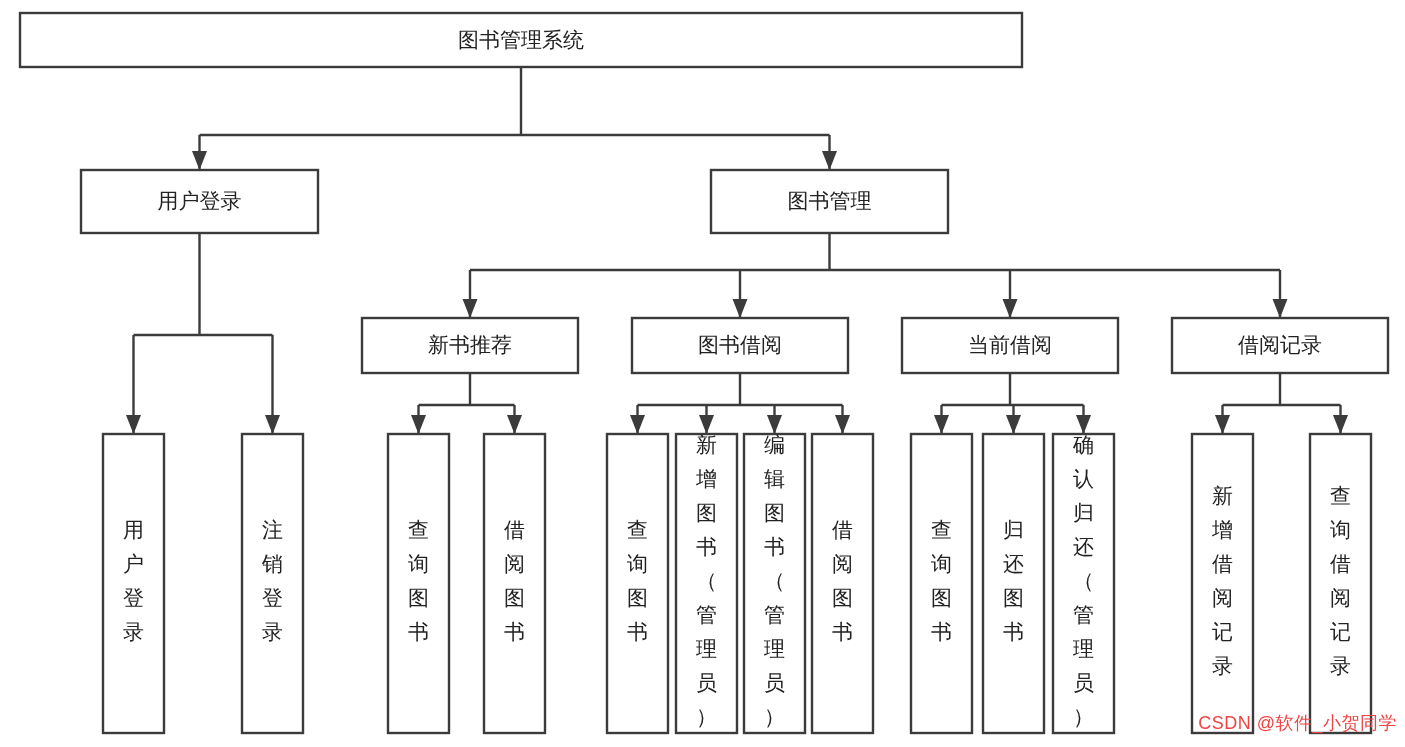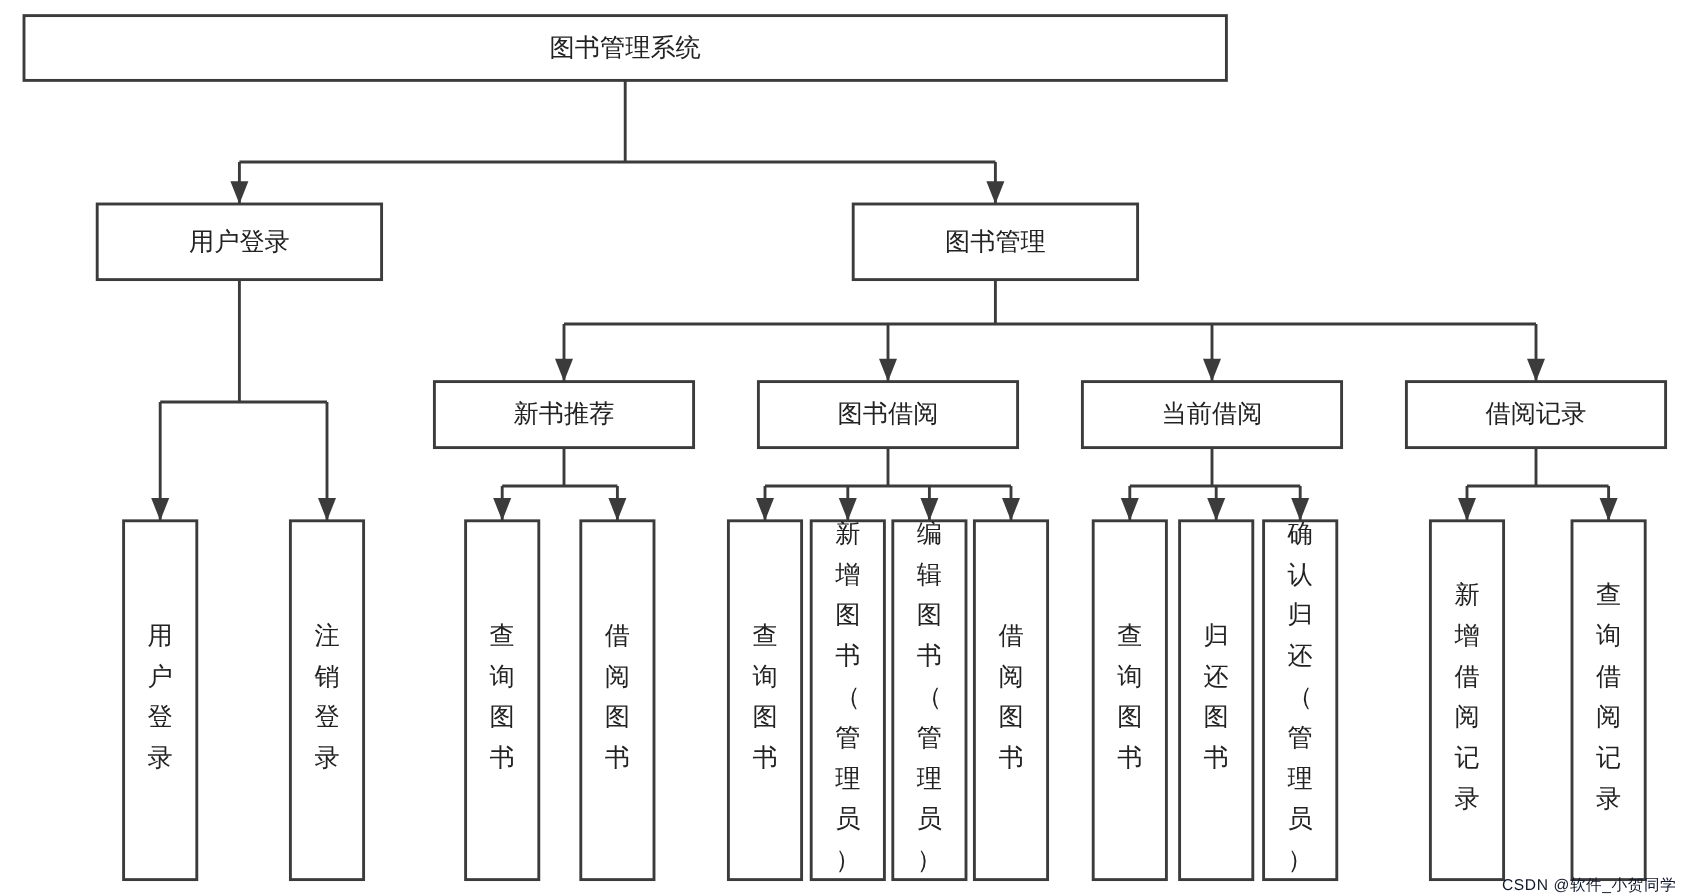--- a/index.html
+++ b/index.html
@@ -51,24 +51,24 @@
   }
   .node-label-vertical {
     fill: #222222;
     font-family: "Liberation Sans", "DejaVu Sans", sans-serif;
     font-size: 21px;
     text-anchor: middle;
   }
   .watermark {
     position: absolute;
     right: 8px;
-    bottom: 0;
-    font-family: "Liberation Sans", "DejaVu Sans", sans-serif;
-    font-size: 13px;
-    color: #0f172a;
+    bottom: 12px;
+    font-family: "Liberation Sans", "DejaVu Sans", sans-serif;
+    font-size: 18px;
+    color: #ef4444;
     white-space: nowrap;
     letter-spacing: 0.5px;
     user-select: none;
   }
 </style>
 </head>
 <body>
 
 <div id="diagram-root">
 

